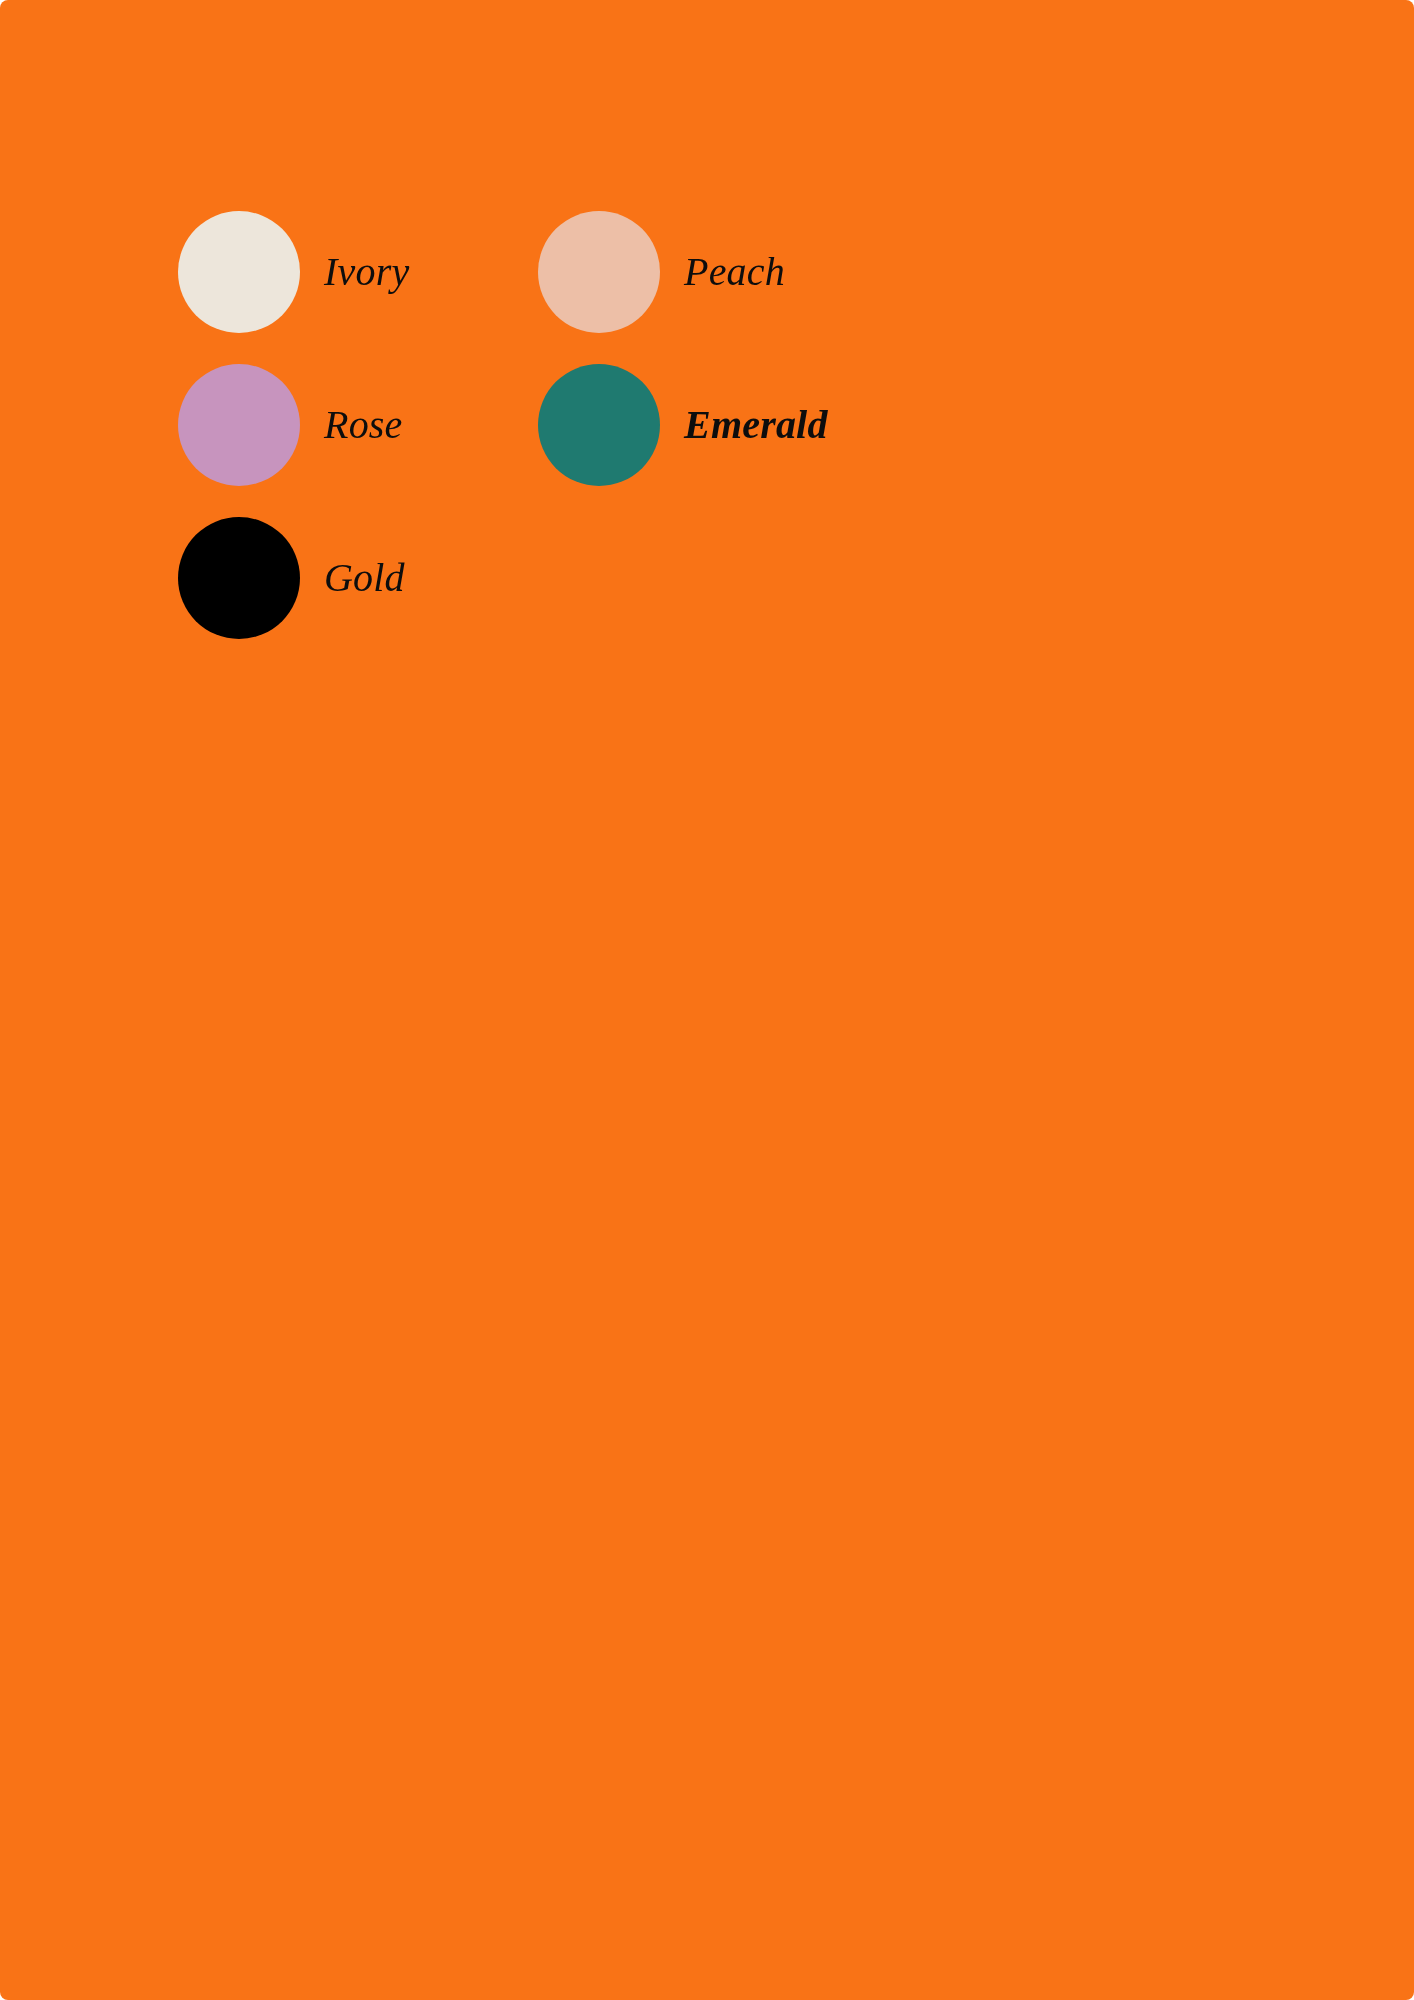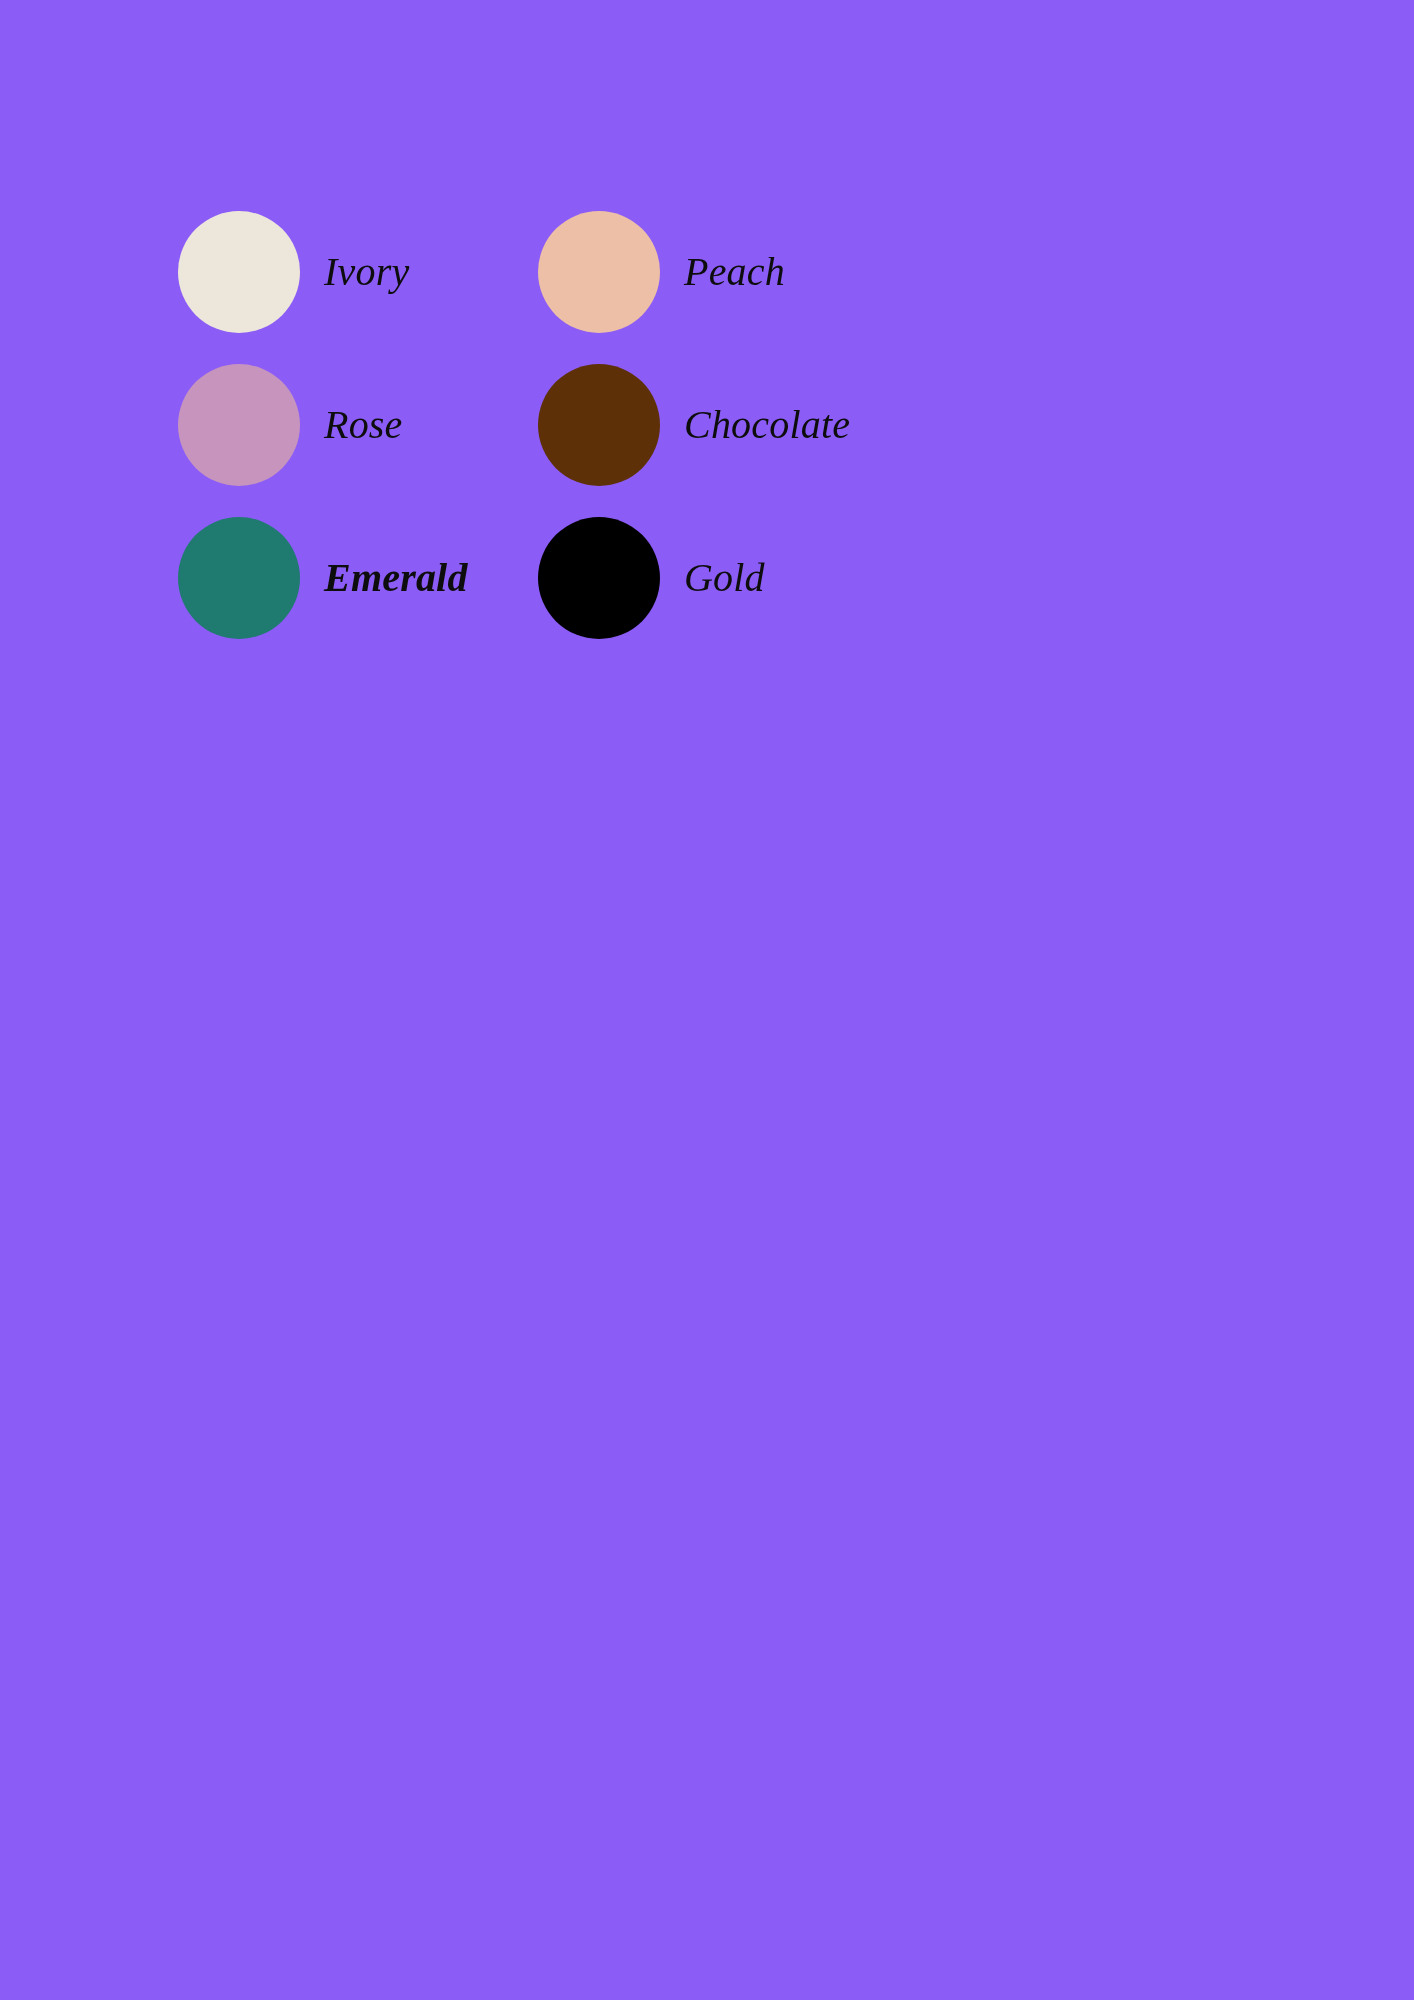--- a/index.html
+++ b/index.html
@@ -11,21 +11,22 @@
     width: 1414px;
     height: 2000px;
     font-family: "Liberation Serif", "DejaVu Serif", serif;
     overflow: hidden;
   }
 
   #palette-page {
     position: relative;
     width: 1414px;
     height: 2000px;
-    background: #8b5cf6;
+    background: #f97316;
+    border-radius: 8px;
   }
 
   .palette-grid {
     position: absolute;
     left: 178px;
     top: 195px;
     width: 1060px;
     display: grid;
     grid-template-columns: 360px 360px;
     grid-auto-rows: 153px;
@@ -75,24 +76,20 @@
     </div>
 
 
     <div class="swatch-row">
       <div class="swatch-dot" style="background-color: rgb(199, 148, 190);"></div>
       <div class="swatch-label" style="color: rgb(13, 13, 13); font-family: Liberation Serif, serif;">Rose</div>
     </div>
 
 
 
-    <div class="swatch-row">
-      <div class="swatch-dot" style="background-color: rgb(94, 48, 8);"></div>
-      <div class="swatch-label" style="color: rgb(13, 13, 13);">Chocolate</div>
-    </div>
 
     <div class="swatch-row">
       <div class="swatch-dot" style="background-color: rgb(31, 122, 112);"></div>
       <div class="swatch-label" style="color: rgb(13, 13, 13); font-weight: bold;">Emerald</div>
     </div>
 
     <div class="swatch-row">
       <div class="swatch-dot" style="background-color: rgb(0, 0, 0);"></div>
       <div class="swatch-label" style="color: rgb(13, 13, 13);">Gold</div>
     </div>

